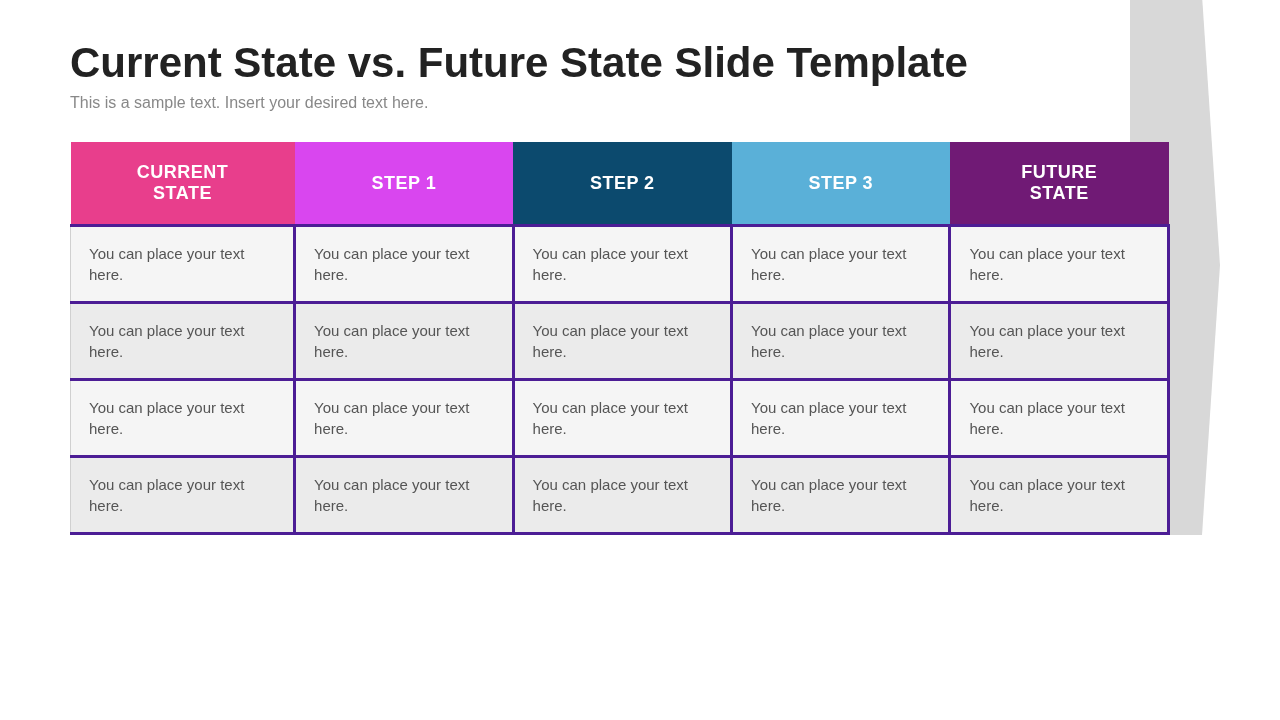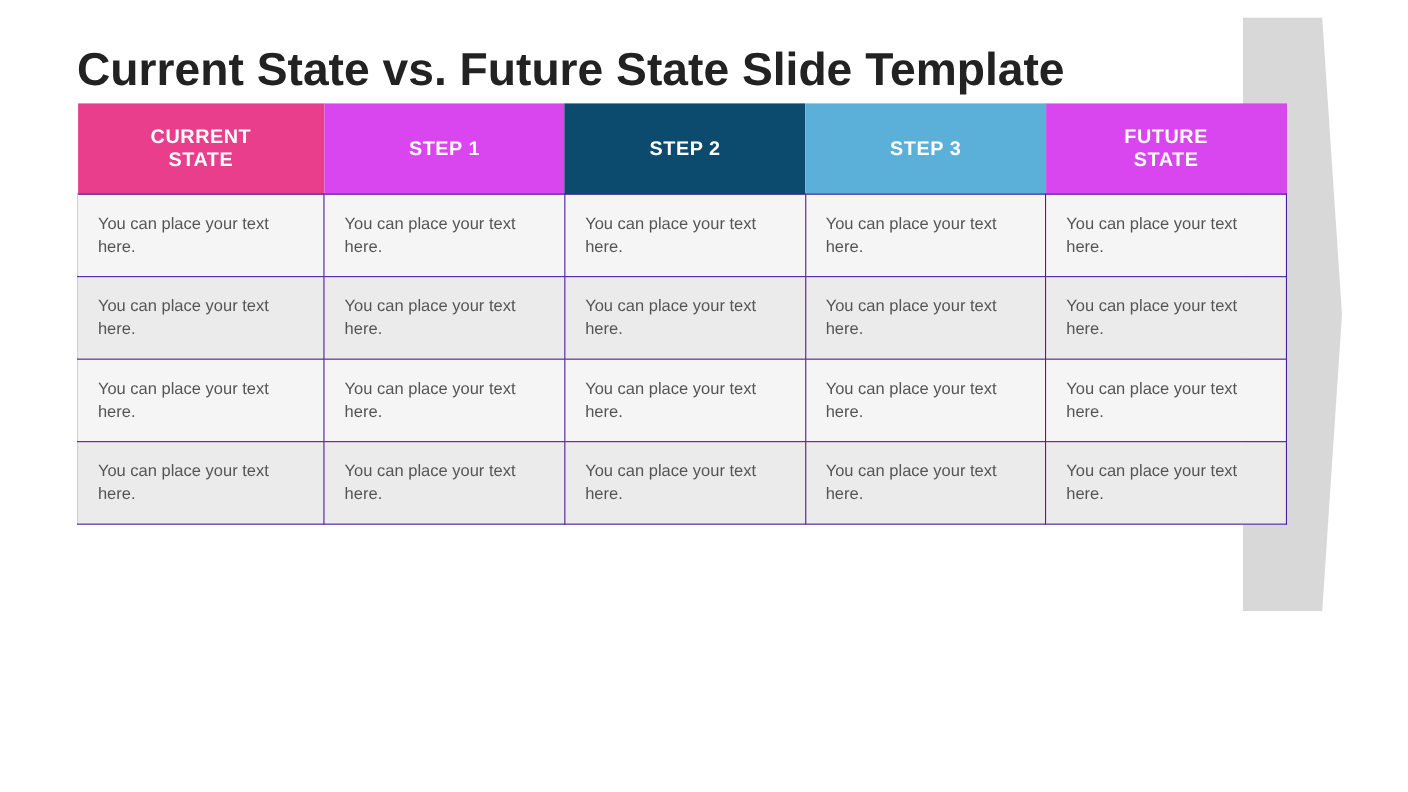--- a/index.html
+++ b/index.html
@@ -29,21 +29,21 @@
 
     .subtitle {
       font-size: 16px;
       color: #888888;
       margin-bottom: 30px;
     }
 
     .table-wrapper {
       position: relative;
       display: flex;
-      align-items: center;
+      align-items: flex-end;
     }
 
     .arrow-rect {
       width: 90px;
       height: 540px;
       background: #d8d8d8;
       clip-path: polygon(0 0, 80% 0, 100% 50%, 80% 100%, 0 100%);
       position: absolute;
       right: -10px;
     }
@@ -62,45 +62,46 @@
       font-size: 18px;
       text-align: center;
       text-transform: uppercase;
       letter-spacing: 0.5px;
     }
 
     th.col-current { background-color: #e83e8c; width: 200px; }
     th.col-step1   { background-color: #d946ef; width: 195px; }
     th.col-step2   { background-color: #0c4a6e; width: 195px; }
     th.col-step3   { background-color: #5ab0d8; width: 195px; margin-top: 24px; }
-    th.col-future  { background-color: #d946ef; width: 195px; }
+    th.col-future  { background-color: #701a75; width: 195px; }
 
     tbody tr td {
       padding: 16px 18px;
       font-size: 15px;
       color: #555555;
       vertical-align: top;
-      border: 1px solid #4c1d95;
+      border: 3px solid #4c1d95;
       background: #f5f5f5;
       line-height: 1.4;
     }
 
     tbody tr:nth-child(even) td {
       background: #ebebeb;
     }
 
     tbody tr td:first-child {
       border-left: 1px solid #d0d0d0;
     }
   </style>
 </head>
 <body>
 
 <div class="slide">
   <h1 class="title">Current State vs. Future State Slide Template</h1>
+  <p class="subtitle">This is a sample text. Insert your desired text here.</p>
 
   <div class="table-wrapper">
 
     <div class="arrow-rect"></div>
 
     <table>
       <thead>
         <tr>
           <th class="col-current">CURRENT<br>STATE</th>
           <th class="col-step1">STEP 1</th>

